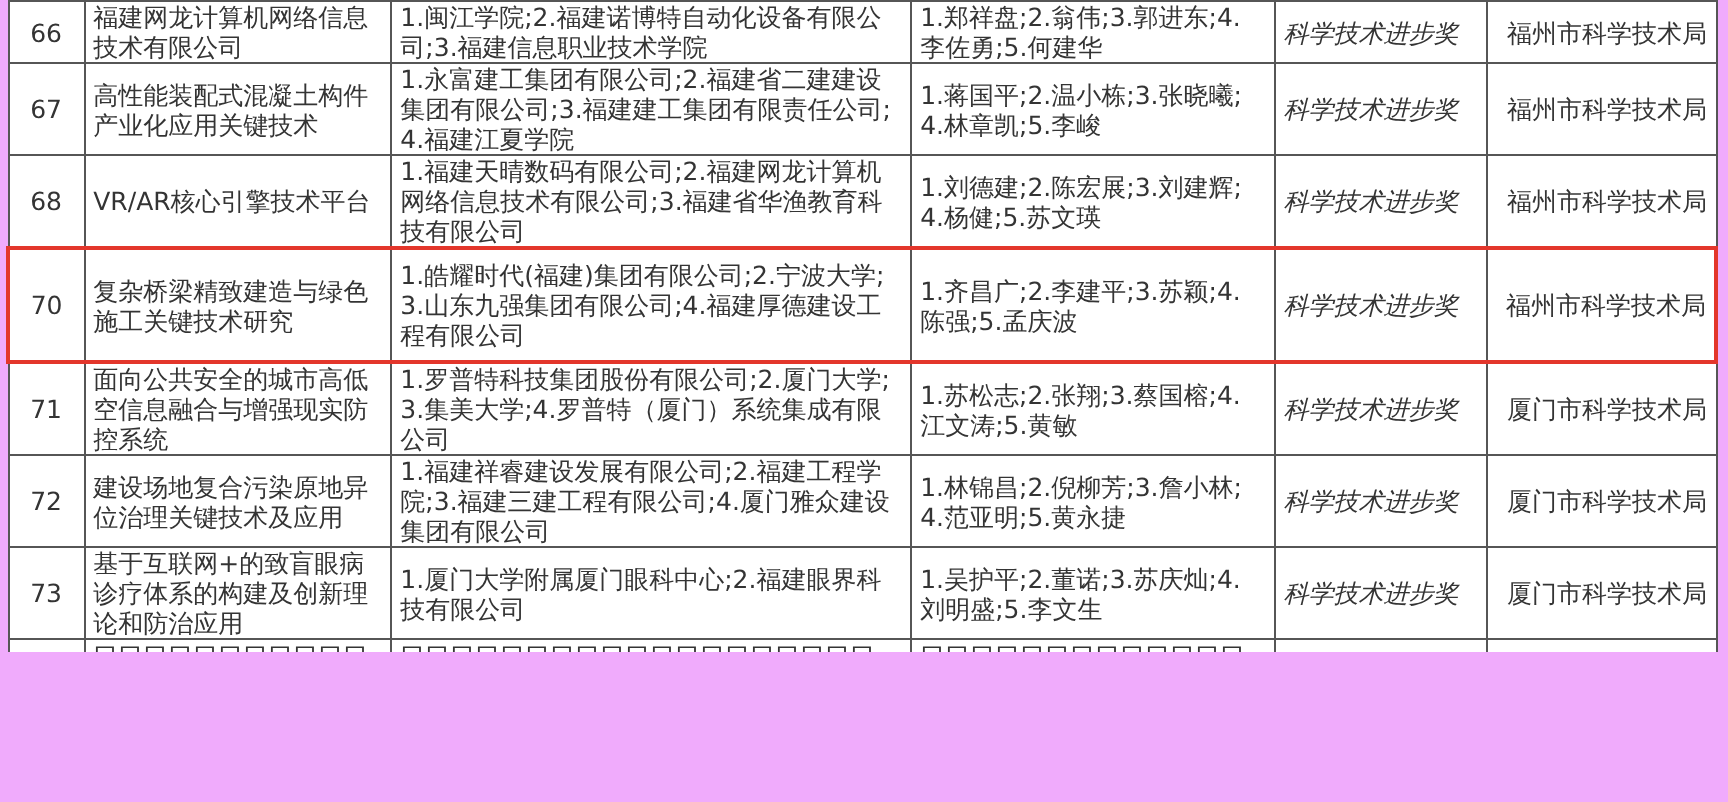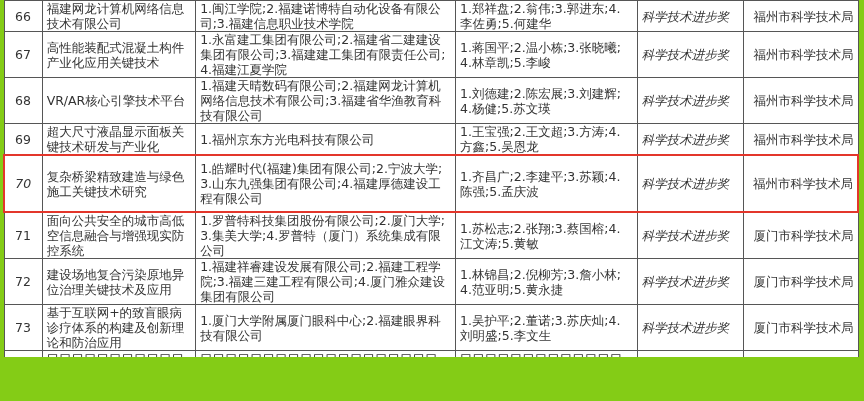--- a/index.html
+++ b/index.html
@@ -11,21 +11,21 @@
     width: 864px;
     height: 401px;
     overflow: hidden;
     font-family: "DejaVu Sans", sans-serif;
   }
   .page {
     width: 864px;
     height: 401px;
     overflow: hidden;
     position: relative;
-    background: #84cc16;
+    background: #f0abfc;
   }
   table.award-table {
     border-collapse: collapse;
     table-layout: fixed;
     margin-left: 3px;
     width: 856px;
   }
   table.award-table td {
     border: 1px solid var(--grid, #565656);
     font-size: 12.5px;
@@ -42,21 +42,21 @@
   td.c-people { padding: 0 4px; }
   td.c-award  { text-align: left; padding: 0 2px; font-style: italic; }
   td.c-bureau { padding: 0 13px 0 5px; text-align: right; }
 
   tr.highlighted td {
     border-top: 2px solid var(--highlight, #e3362b);
     border-bottom: 2px solid var(--highlight, #e3362b);
     padding-top: 5px;
     padding-bottom: 5px;
   }
-  tr.highlighted td:first-child { border-left: 2px solid var(--highlight, #e3362b); font-style: italic; }
+  tr.highlighted td:first-child { border-left: 2px solid var(--highlight, #e3362b); }
   tr.highlighted td:last-child  { border-right: 2px solid var(--highlight, #e3362b); }
 
   tr.partial td {
     border-bottom: none;
     height: 6px;
     vertical-align: top;
   }
   .clip-top {
     height: 6px;
     overflow: hidden;
@@ -97,28 +97,20 @@
     <td class="c-orgs">1.永富建工集团有限公司;2.福建省二建建设集团有限公司;3.福建建工集团有限责任公司;4.福建江夏学院</td>
     <td class="c-people">1.蒋国平;2.温小栋;3.张晓曦;4.林章凯;5.李峻</td>
     <td class="c-award">科学技术进步奖</td>
     <td class="c-bureau">福州市科学技术局</td>
   </tr>
         <tr>
     <td class="c-no">68</td>
     <td class="c-title">VR/AR核心引擎技术平台</td>
     <td class="c-orgs">1.福建天晴数码有限公司;2.福建网龙计算机网络信息技术有限公司;3.福建省华渔教育科技有限公司</td>
     <td class="c-people">1.刘德建;2.陈宏展;3.刘建辉;4.杨健;5.苏文瑛</td>
-    <td class="c-award">科学技术进步奖</td>
-    <td class="c-bureau">福州市科学技术局</td>
-  </tr>
-        <tr>
-    <td class="c-no">69</td>
-    <td class="c-title">超大尺寸液晶显示面板关键技术研发与产业化</td>
-    <td class="c-orgs">1.福州京东方光电科技有限公司</td>
-    <td class="c-people">1.王宝强;2.王文超;3.方涛;4.方鑫;5.吴恩龙</td>
     <td class="c-award">科学技术进步奖</td>
     <td class="c-bureau">福州市科学技术局</td>
   </tr>
         <tr class="highlighted">
     <td class="c-no">70</td>
     <td class="c-title">复杂桥梁精致建造与绿色施工关键技术研究</td>
     <td class="c-orgs">1.皓耀时代(福建)集团有限公司;2.宁波大学;3.山东九强集团有限公司;4.福建厚德建设工程有限公司</td>
     <td class="c-people">1.齐昌广;2.李建平;3.苏颖;4.陈强;5.孟庆波</td>
     <td class="c-award">科学技术进步奖</td>
     <td class="c-bureau">福州市科学技术局</td>

